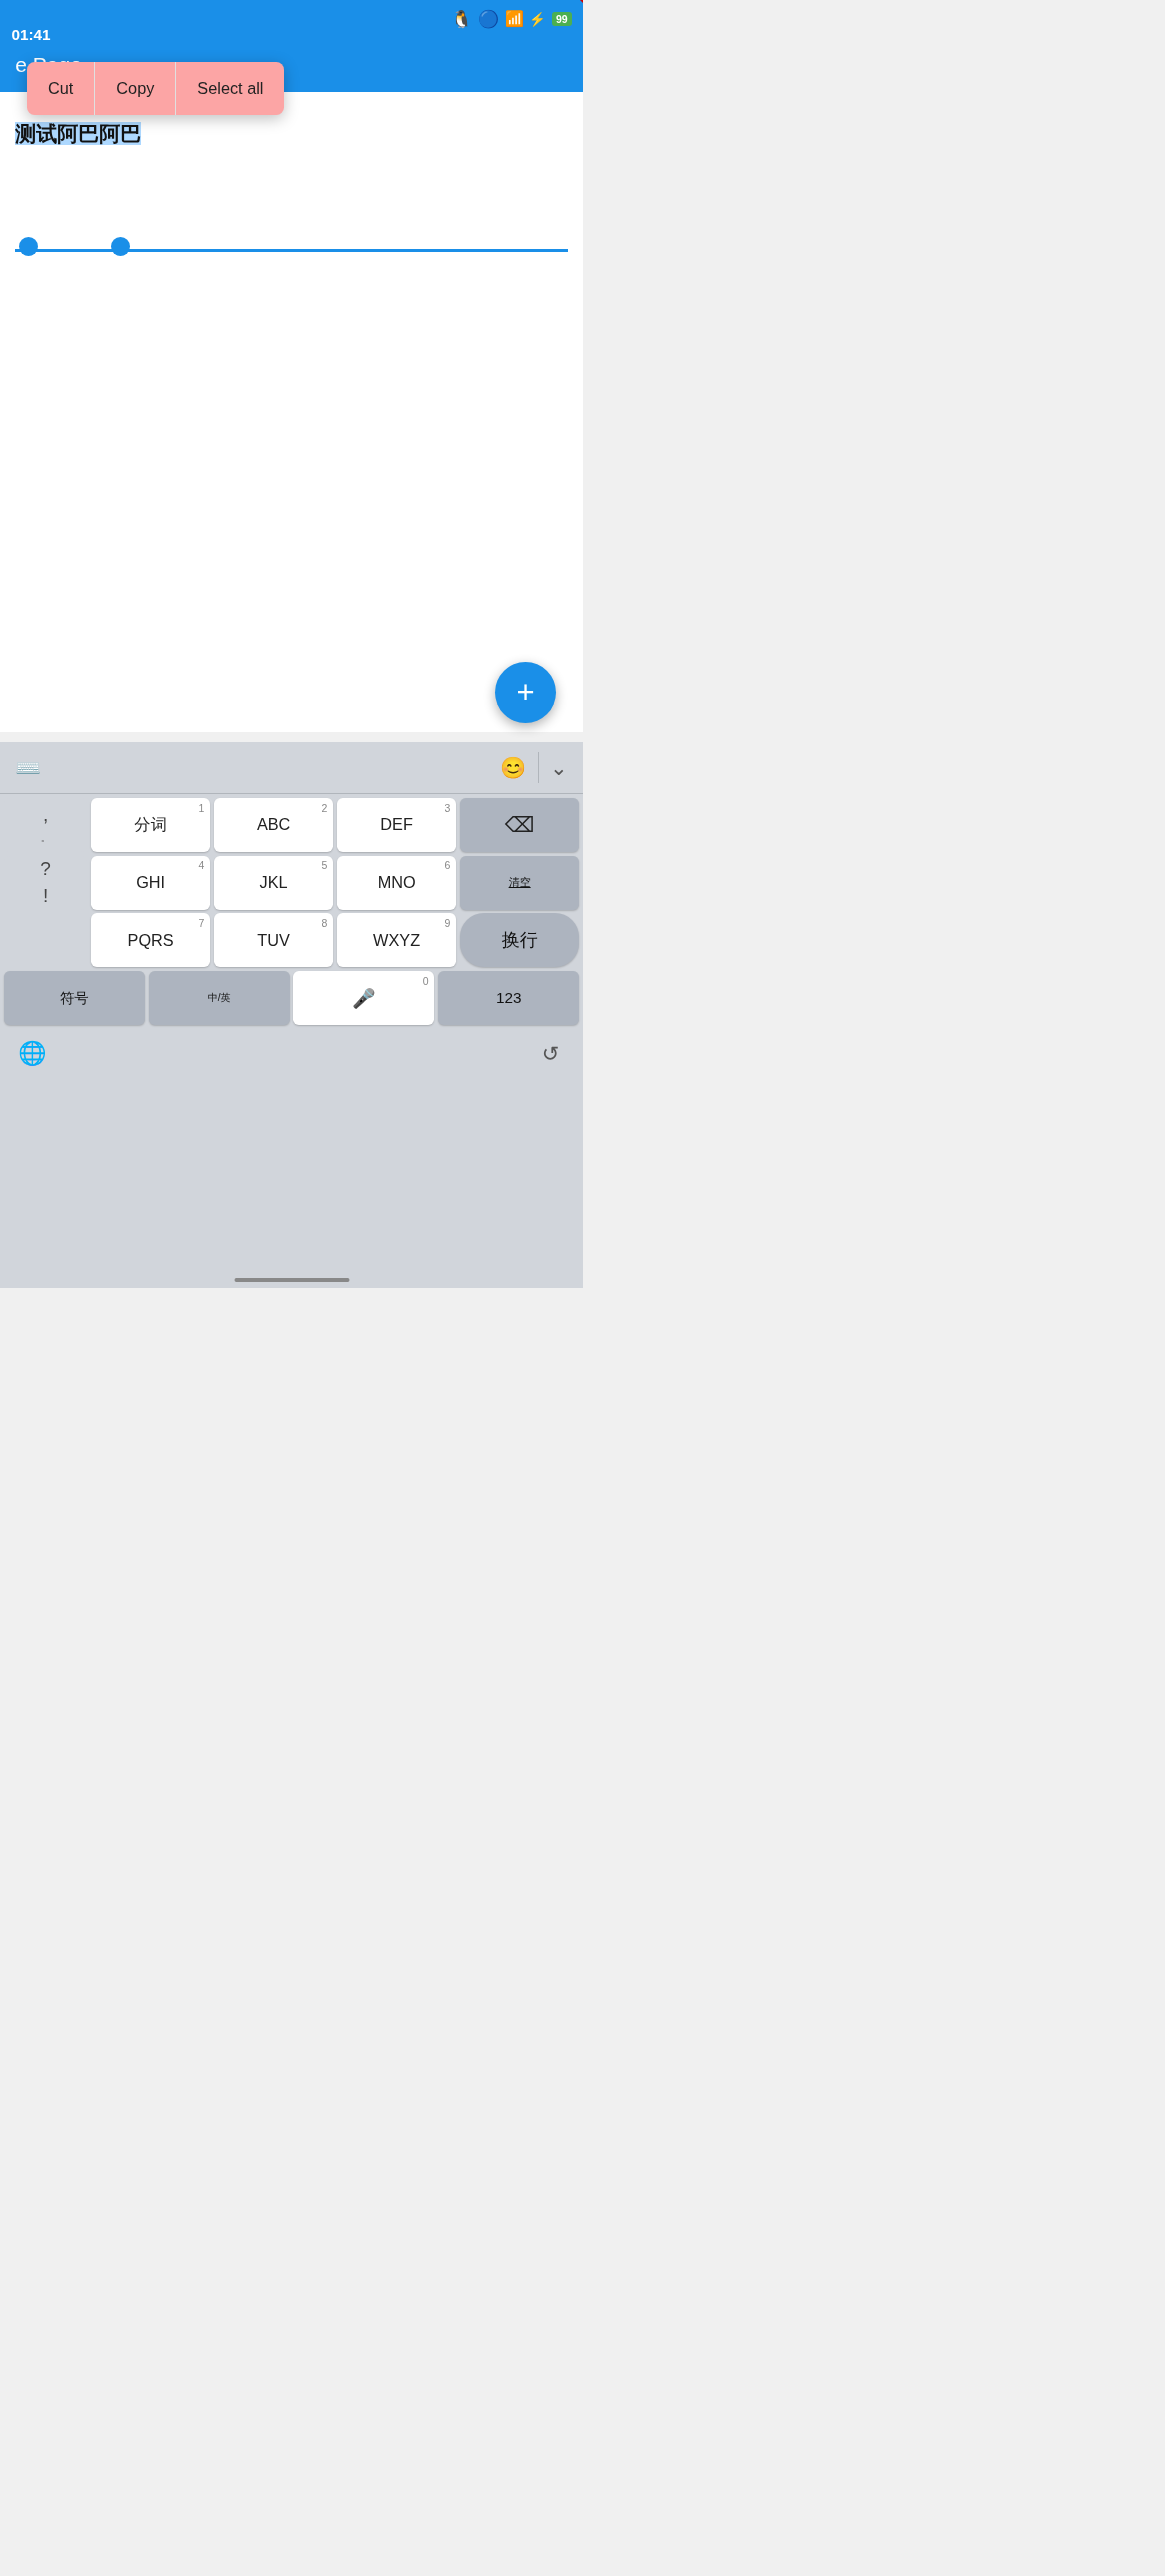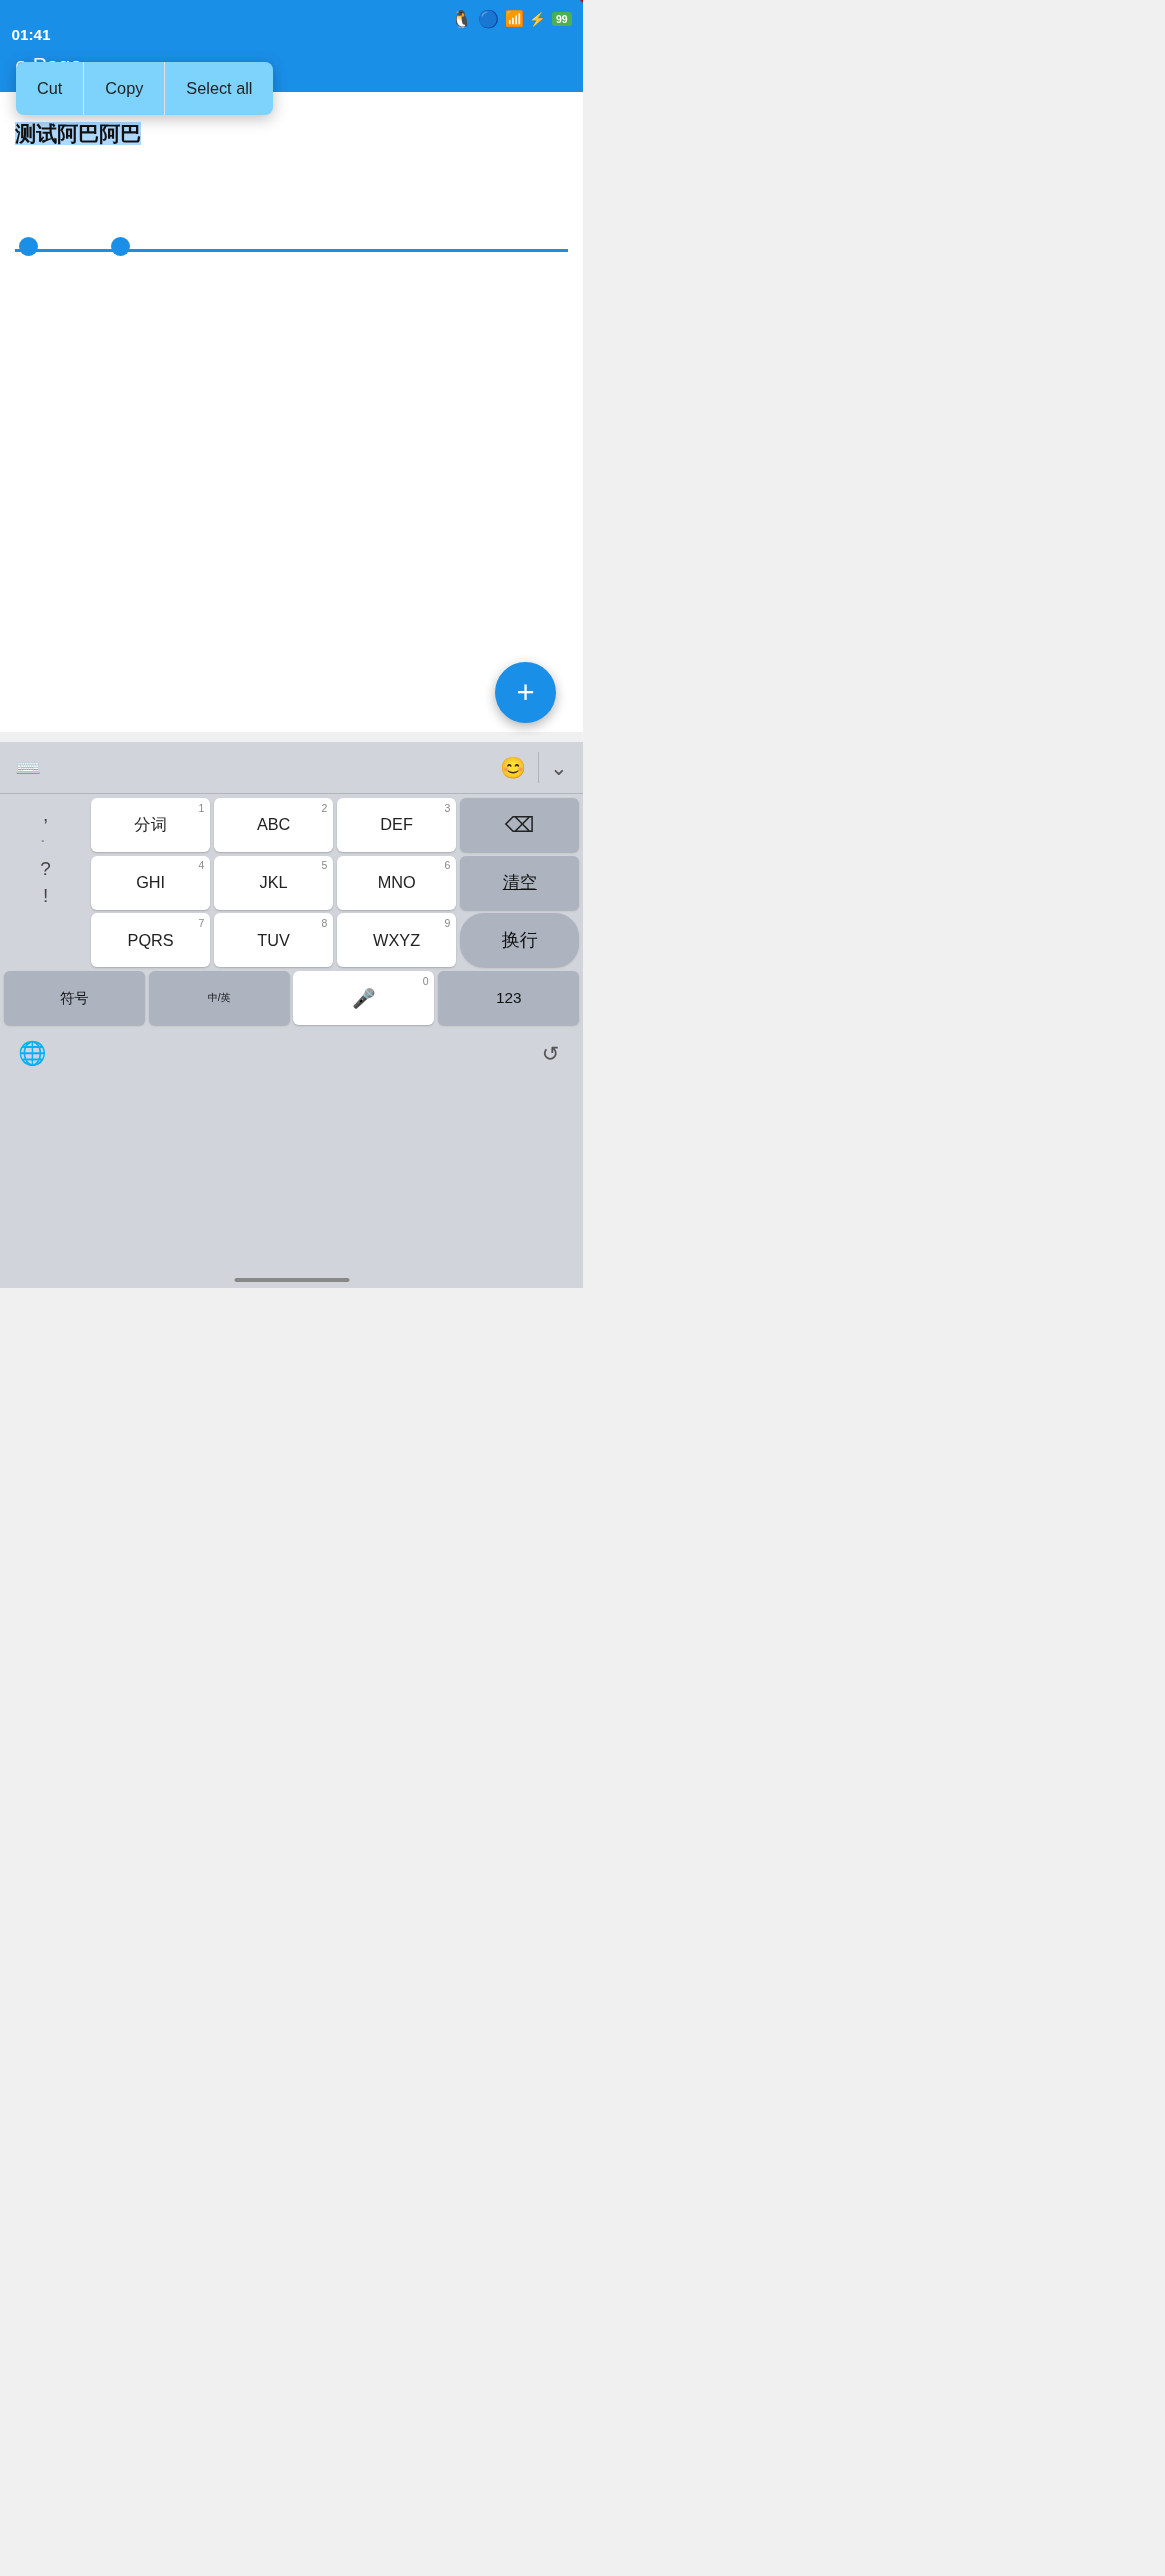--- a/index.html
+++ b/index.html
@@ -75,22 +75,22 @@
     .app-title {
       color: white;
       font-size: 21px;
       font-weight: 400;
     }
 
     
     .context-menu {
       position: absolute;
       top: 62px;
-      left: 16px;
-      background: #7dd3fc;
+      left: 27px;
+      background: #fca5a5;
       border-radius: 7.7px;
       box-shadow: 0 3.8px 15.3px rgba(0,0,0,0.25);
       display: flex;
       align-items: center;
       overflow: hidden;
       z-index: 100;
     }
     .context-menu-item {
       padding: 17px 21px;
       font-size: 16.3px;
@@ -387,21 +387,21 @@
         <span class="key-main">GHI</span>
       </div>
       <div class="key">
         <span class="key-num">5</span>
         <span class="key-main">JKL</span>
       </div>
       <div class="key">
         <span class="key-num">6</span>
         <span class="key-main">MNO</span>
       </div>
-      <div class="key action-dark" style="font-size:17px;text-decoration:underline;">清空</div>
+      <div class="key action-dark" style="font-size:11px;text-decoration:underline;">清空</div>
     </div>
 
     <div class="key-row">
       <div class="key symbol-col" style="visibility:hidden;"></div>
       <div class="key">
         <span class="key-num">7</span>
         <span class="key-main">PQRS</span>
       </div>
       <div class="key">
         <span class="key-num">8</span>

